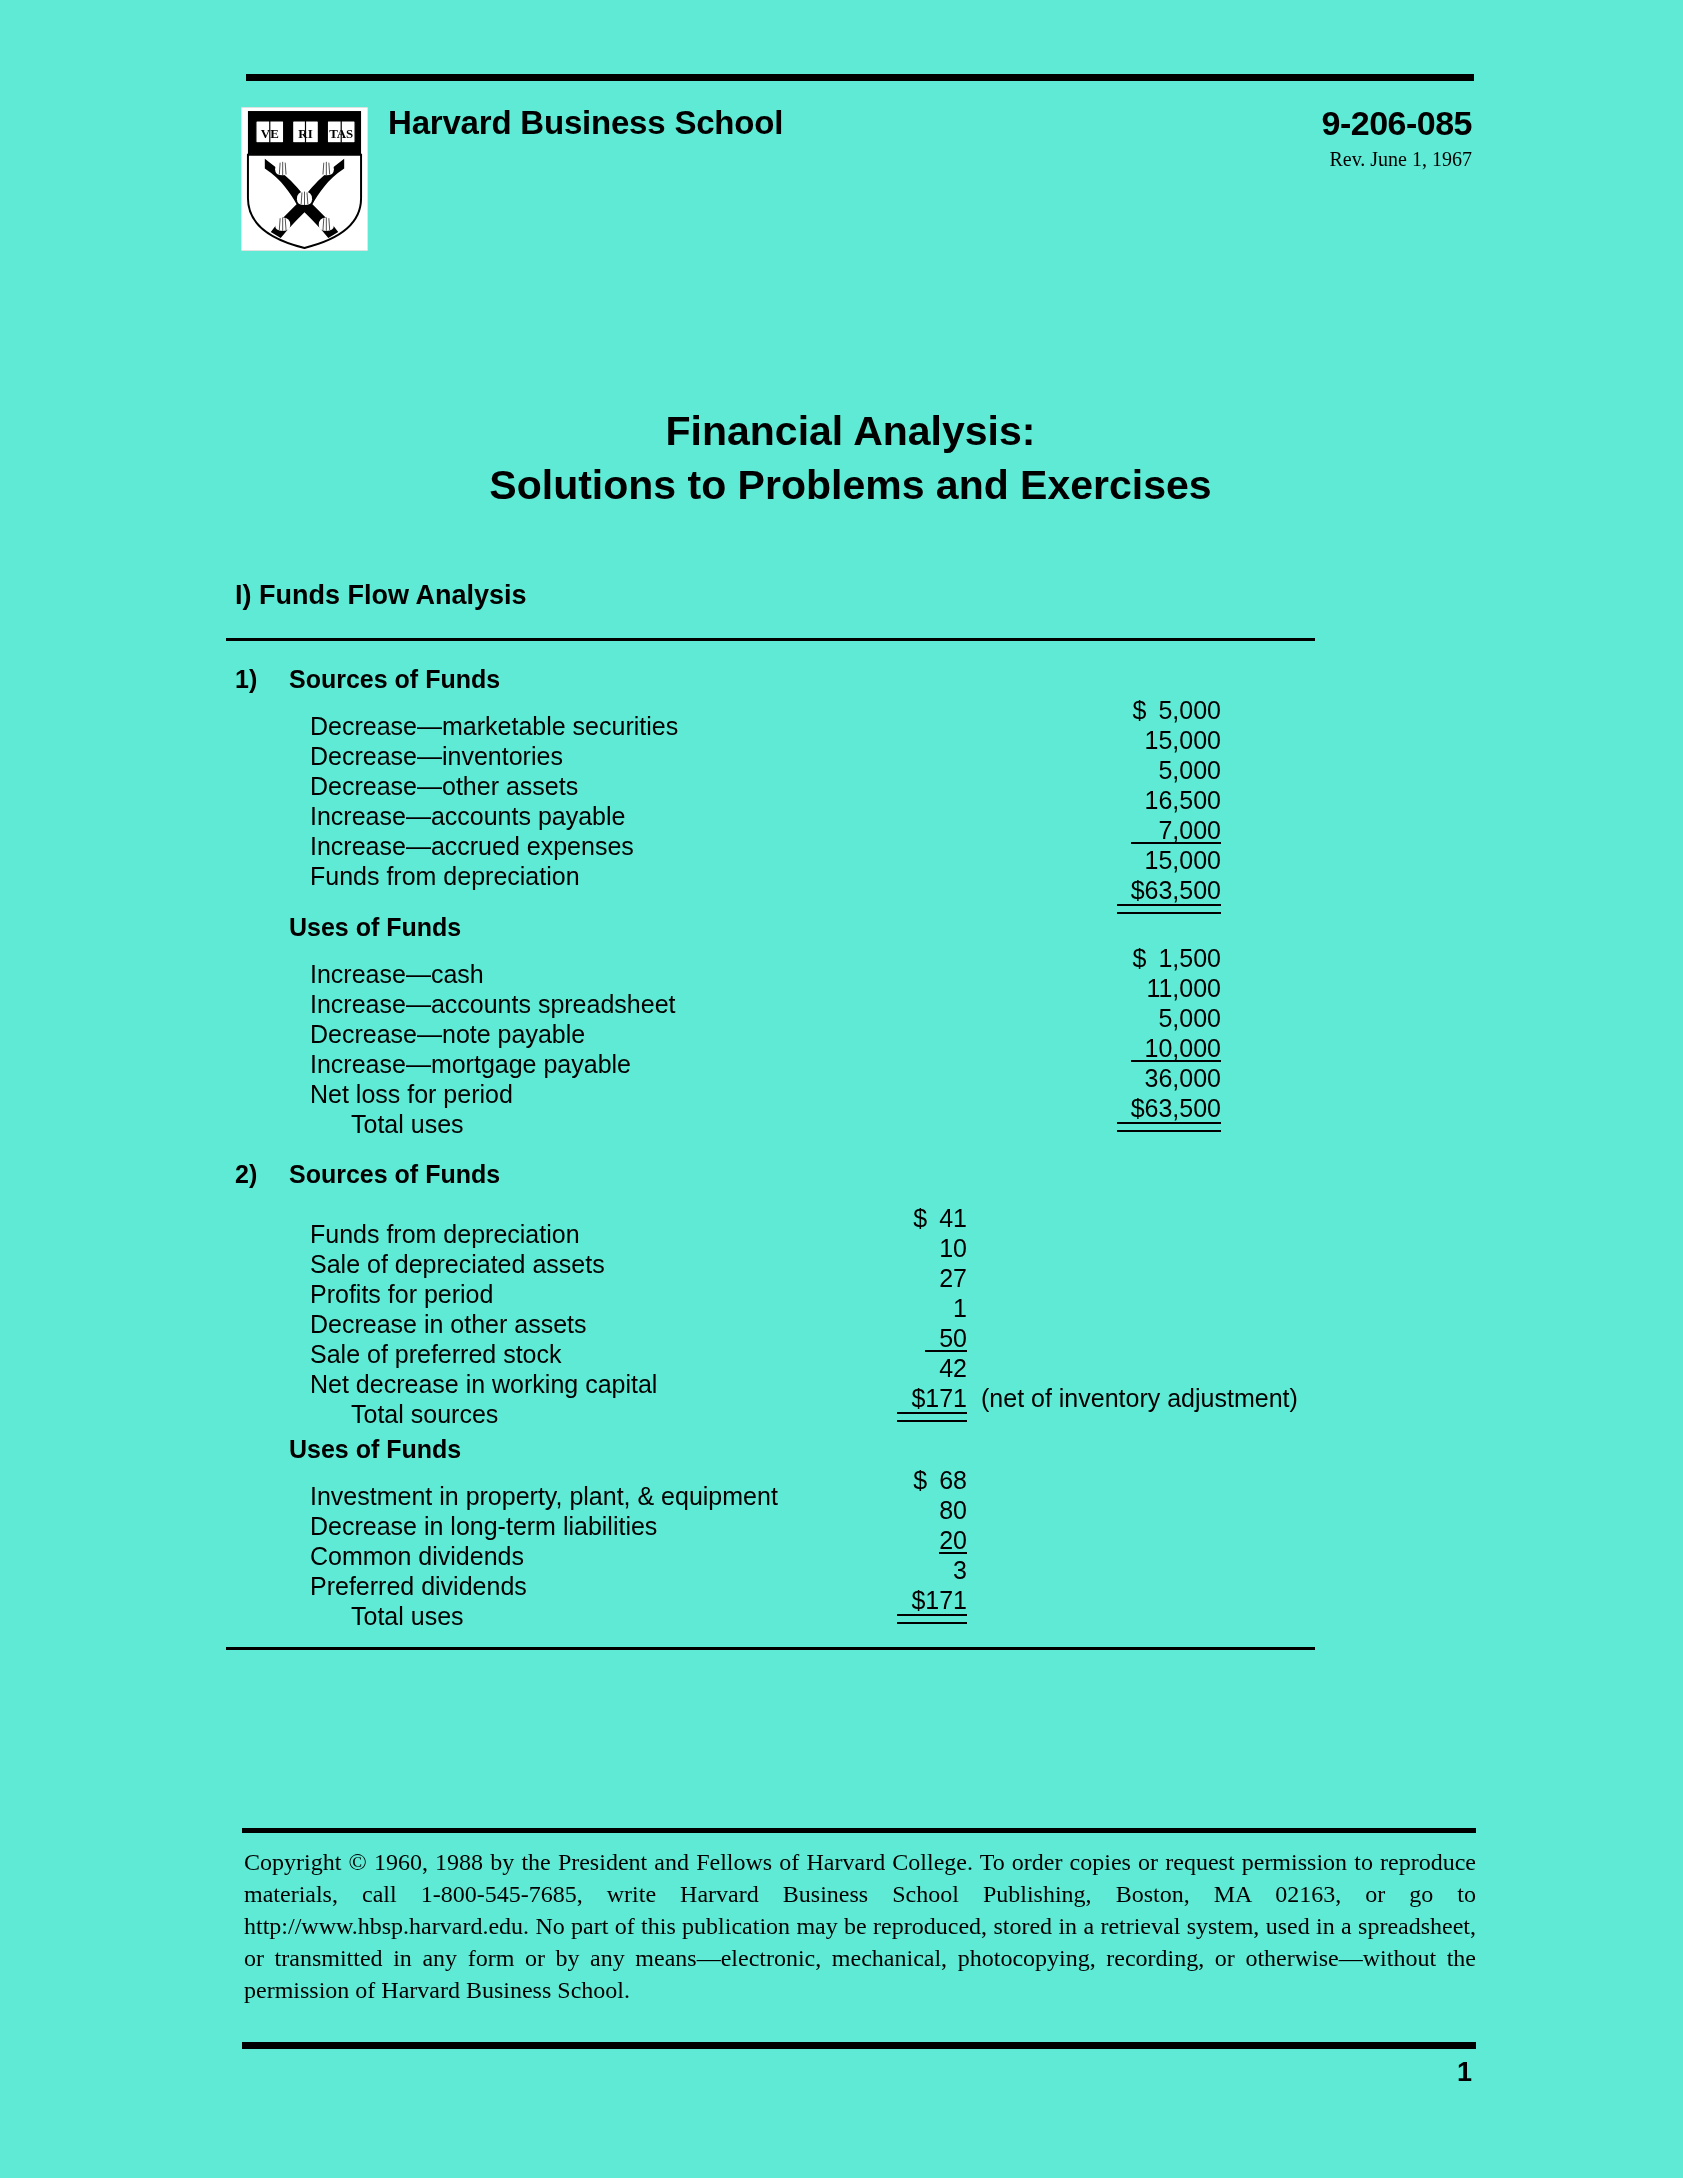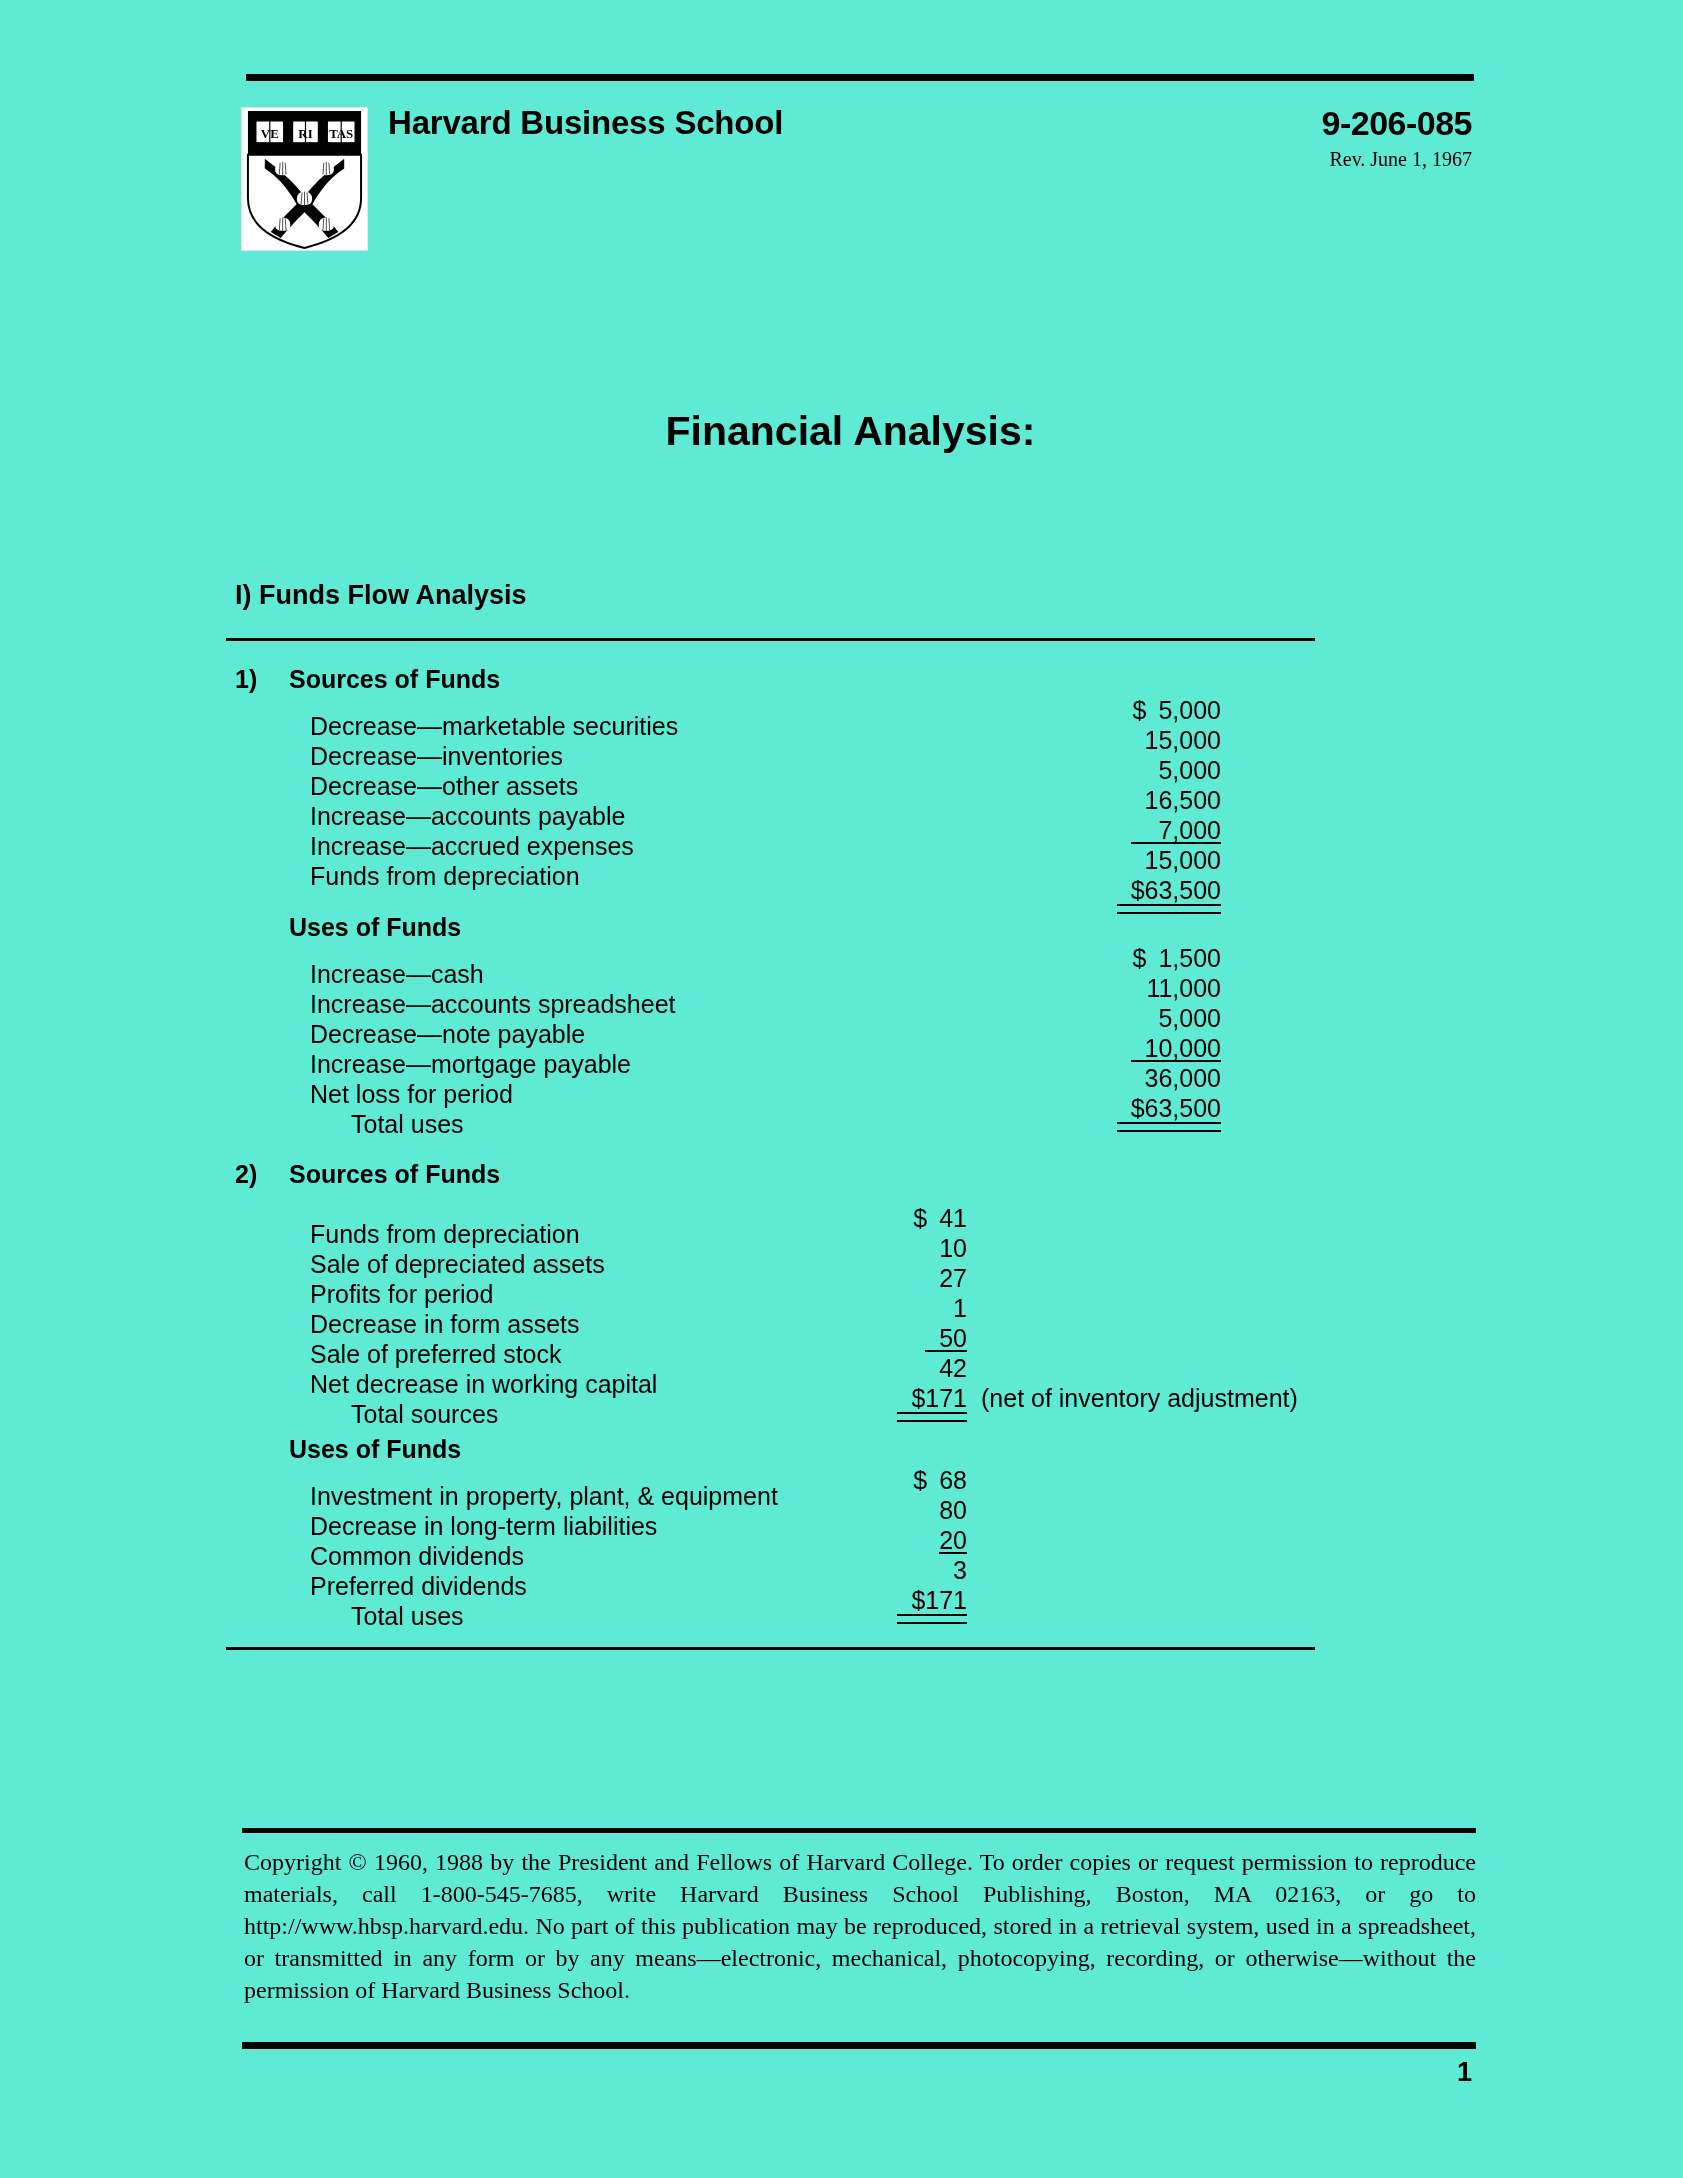--- a/index.html
+++ b/index.html
@@ -282,20 +282,21 @@
       </g>
     </svg>
   </div>
 
   <div class="school-name">Harvard Business School</div>
   <div class="case-number">9-206-085</div>
   <div class="rev-date">Rev. June 1, 1967</div>
 
   <div class="doc-title">
     <span class="line">Financial Analysis:</span>
+    <span class="line">Solutions to Problems and Exercises</span>
   </div>
 
   <div class="section-heading">I)  Funds Flow Analysis</div>
   <div class="rule-thin" id="rule-top-body"></div>
 
   <div class="problem" id="problem-1">
       <div class="prob-number" style="top: 0px;">1)</div>
       <div class="group-title with-number" style="top: 0px;">Sources of Funds</div>
       <div class="ledger" style="left: 310px; top: 30px;">
         <div class="ledger-row">
@@ -364,21 +365,21 @@
         </div>
         <div class="ledger-row">
           <span class="row-label">Sale of depreciated assets</span>
           <span class="row-amount" style="left: 0px; width: 657px;"><span class="amt-inner">10</span></span>
         </div>
         <div class="ledger-row">
           <span class="row-label">Profits for period</span>
           <span class="row-amount" style="left: 0px; width: 657px;"><span class="amt-inner">27</span></span>
         </div>
         <div class="ledger-row">
-          <span class="row-label">Decrease in form assets</span>
+          <span class="row-label">Decrease in other assets</span>
           <span class="row-amount" style="left: 0px; width: 657px;"><span class="amt-inner">1</span></span>
         </div>
         <div class="ledger-row">
           <span class="row-label">Sale of preferred stock</span>
           <span class="row-amount" style="left: 0px; width: 657px;"><span class="amt-inner">50</span></span>
         </div>
         <div class="ledger-row">
           <span class="row-label">Net decrease in working capital</span>
           <span class="row-amount rule-single" style="left: 0px; width: 657px;"><span class="amt-inner">42</span></span>
         </div>

